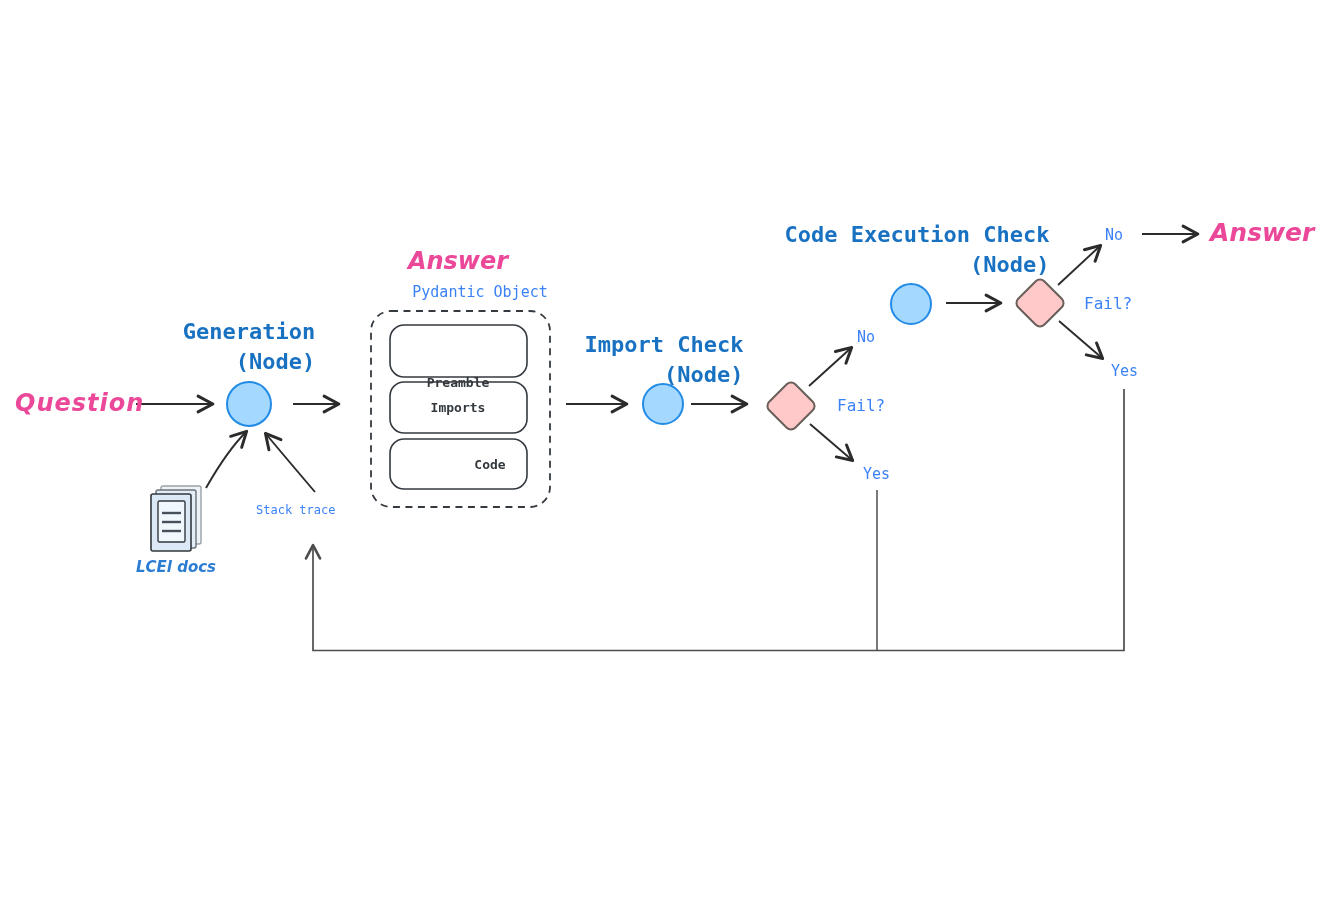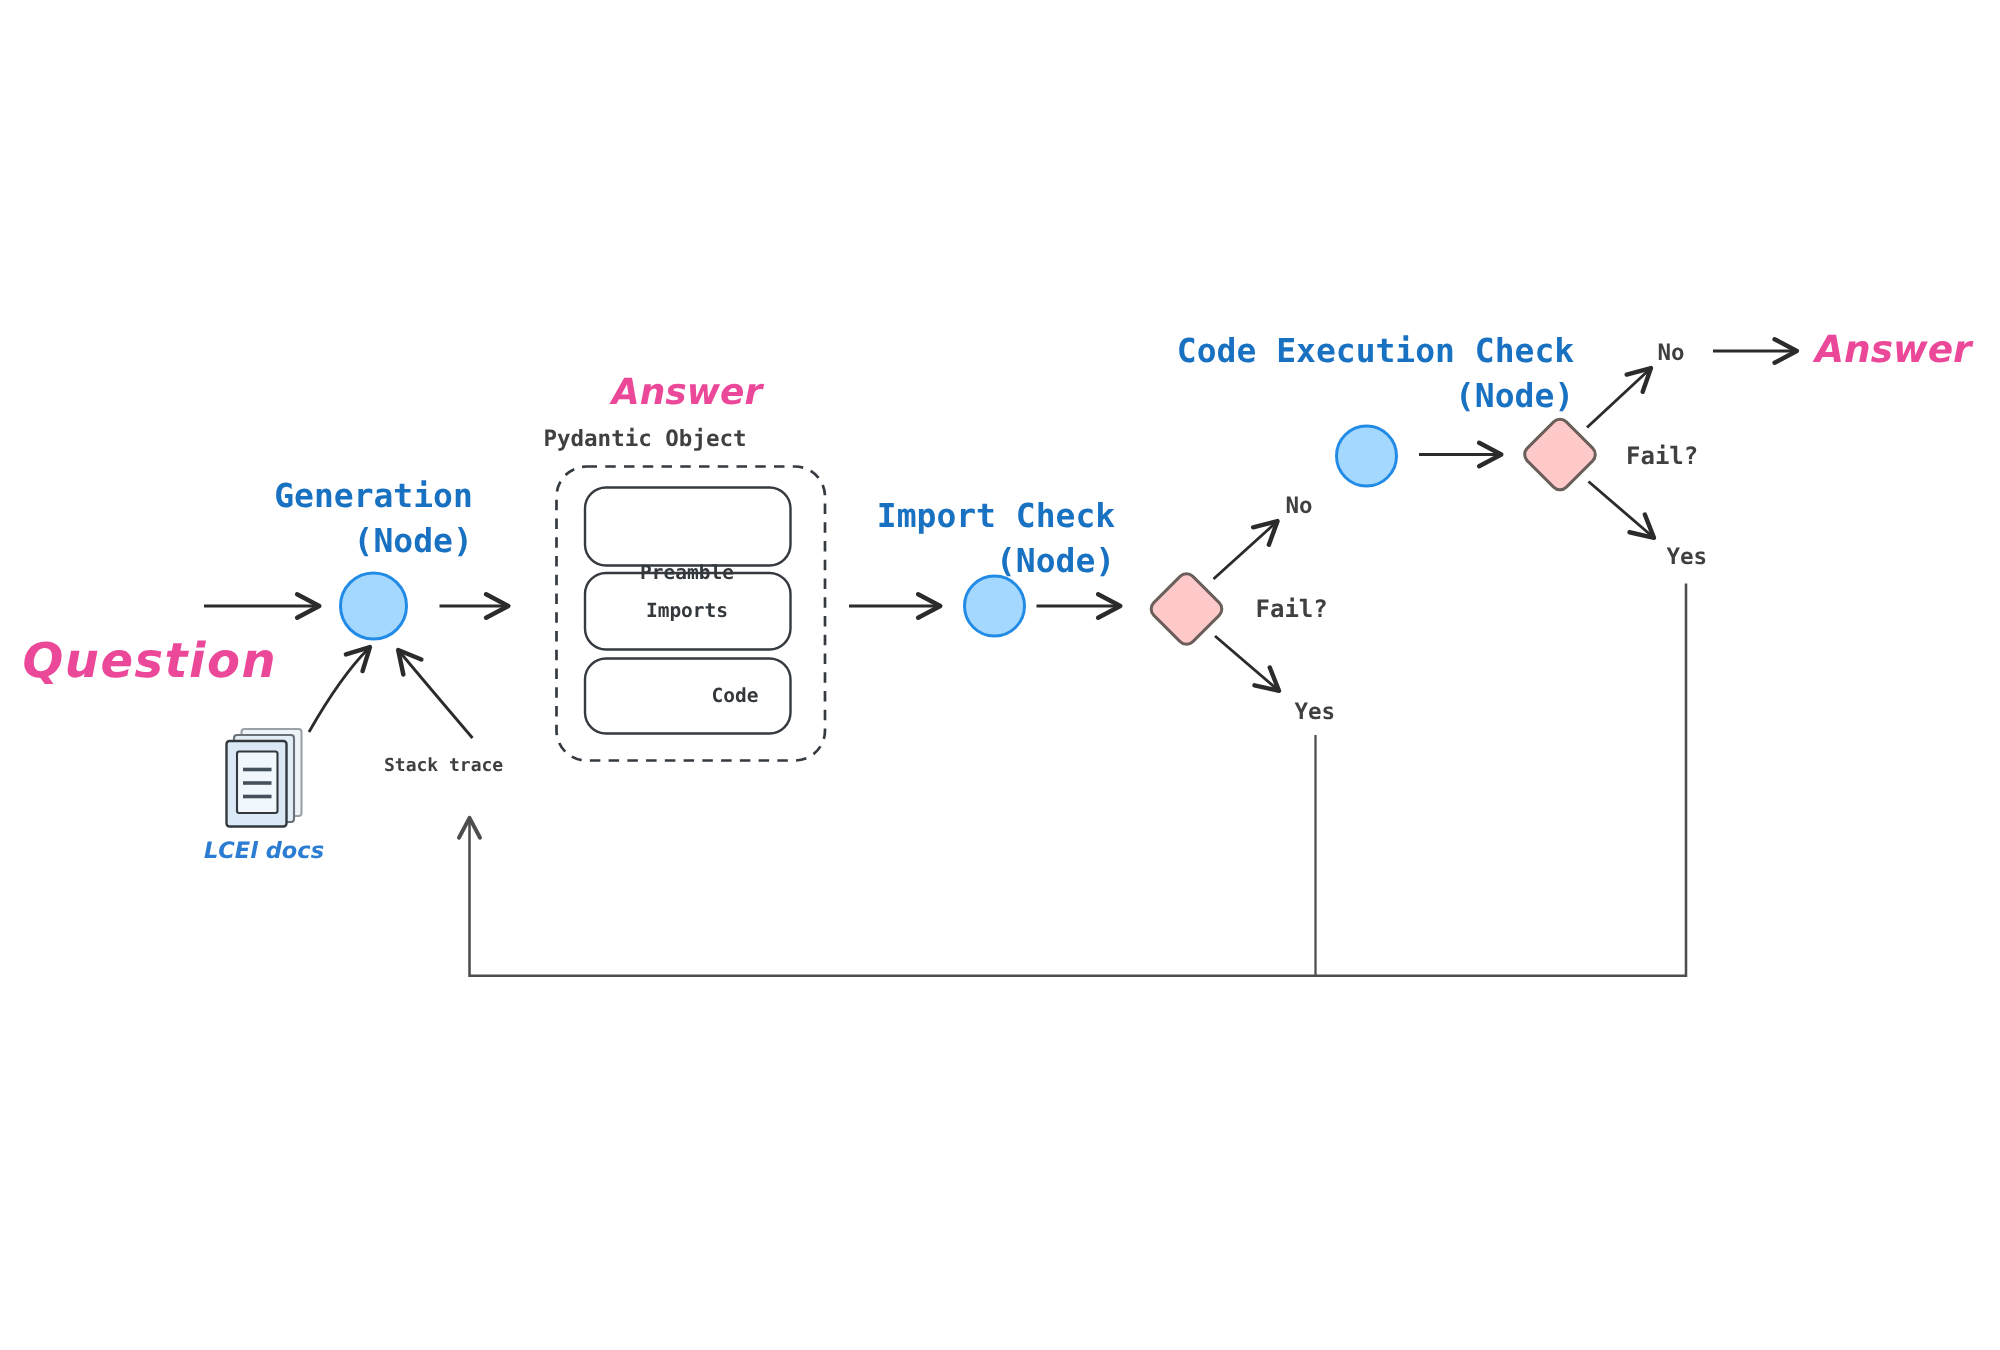--- a/index.html
+++ b/index.html
@@ -20,38 +20,38 @@
     color: #242424;
   }
   .hand {
     font-family: "DejaVu Sans", sans-serif;
     font-style: italic;
     font-weight: 700;
     color: #ec4899;
   }
   .code {
     font-family: "DejaVu Sans Mono", monospace;
-    font-weight: 700;
-    color: #404040;
+    font-weight: 400;
+    color: #3b82f6;
   }
   .blue-node {
     font-family: "DejaVu Sans Mono", monospace;
     font-weight: 700;
     color: #1971c2;
     text-align: right;
     transform: translateX(-50%);
     line-height: 1.38;
     font-size: 22px;
   }
   .center-x { transform: translateX(-50%); text-align: center; }
 
-  .question-lbl { left: 15px; top: 389px; font-size: 32px; letter-spacing: 1px; margin-top: 32px; }
+  .question-lbl { left: 15px; top: 389px; font-size: 24px; letter-spacing: 1px; }
   .gen-lbl { left: 249px; top: 317px; }
   .answer-title { left: 458px; top: 247px; font-size: 24px; }
-  .pydantic-sub { left: 430px; top: 283px; font-size: 15px; }
+  .pydantic-sub { left: 480px; top: 283px; font-size: 15px; }
   .field-lbl { font-size: 13px; font-weight: 700; color: #33383d; }
   .field-preamble { left: 458px; top: 344px; margin-top: 31px; }
   .field-imports { left: 458px; top: 400px; }
   .field-code { left: 458px; top: 457px; margin-left: 32px; }
   .import-lbl { left: 664px; top: 317px; margin-top: 13px; }
   .codeexec-lbl { left: 917px; top: 220px; }
   .fail1-lbl { left: 837px; top: 396px; font-size: 16px; }
   .no1-lbl { left: 857px; top: 328px; font-size: 15px; }
   .yes1-lbl { left: 863px; top: 465px; font-size: 15px; }
   .fail2-lbl { left: 1084px; top: 294px; font-size: 16px; }

